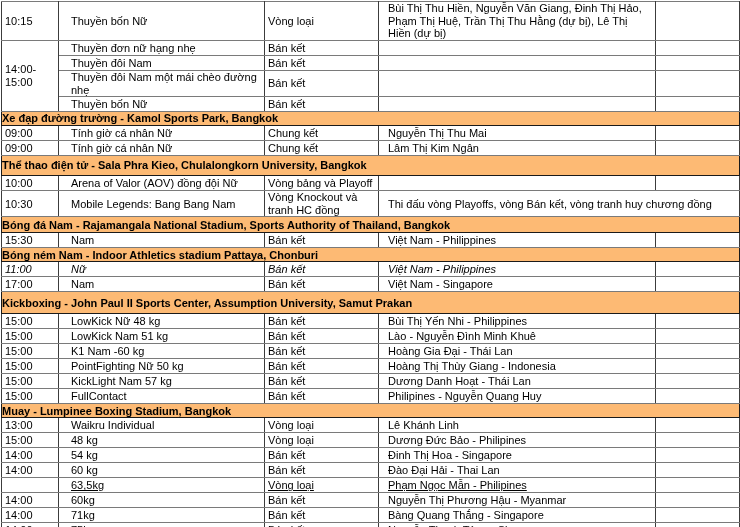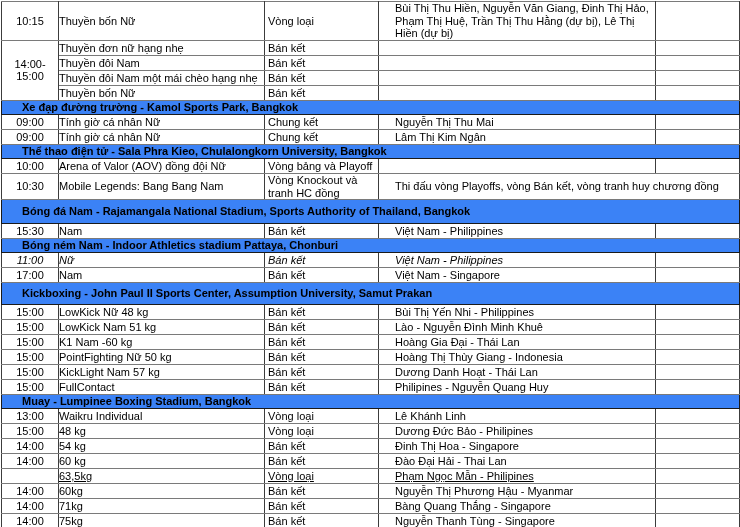--- a/index.html
+++ b/index.html
@@ -25,30 +25,30 @@
   td {
     vertical-align: middle;
     padding: 0 3px;
     line-height: 1.15;
     overflow: hidden;
     border-top: 1px solid #7a7a7a;
     border-bottom: 1px solid #7a7a7a;
     border-left: 1px solid #3c3c3c;
     border-right: 1px solid #3c3c3c;
   }
-  td.c-time   { text-align: center; }
-  td.c-event  { text-align: left; padding-left: 0; }
+  td.c-time   { }
+  td.c-event  { text-align: left; padding-left: 12px; }
   td.c-round  { text-align: left; }
-  td.c-part   { text-align: left; padding-left: 16px; }
+  td.c-part   { text-align: left; padding-left: 9px; }
   td.c-extra  { }
   td.section-cell {
-    background: #3b82f6;
+    background: #fdba74;
     font-weight: bold;
     text-align: left;
-    padding-left: 20px;
+    padding-left: 0;
     border: 1px solid #1a1a1a;
   }
 </style>
 </head>
 <body>
 
 <table class="schedule">
   <colgroup>
     <col style="width: 57px;">
     <col style="width: 206px;">
@@ -71,21 +71,21 @@
         <td class="c-part"></td>
         <td class="c-extra"></td>
       </tr>
       <tr style="height: 15px;">
         <td class="c-event">Thuyền đôi Nam</td>
         <td class="c-round">Bán kết</td>
         <td class="c-part"></td>
         <td class="c-extra"></td>
       </tr>
       <tr style="height: 15px;">
-        <td class="c-event">Thuyền đôi Nam một mái chèo hạng nhẹ</td>
+        <td class="c-event">Thuyền đôi Nam một mái chèo đường nhẹ</td>
         <td class="c-round">Bán kết</td>
         <td class="c-part"></td>
         <td class="c-extra"></td>
       </tr>
       <tr style="height: 15px;">
         <td class="c-event">Thuyền bốn Nữ</td>
         <td class="c-round">Bán kết</td>
         <td class="c-part"></td>
         <td class="c-extra"></td>
       </tr>
@@ -99,37 +99,37 @@
         <td class="c-part">Nguyễn Thị Thu Mai</td>
         <td class="c-extra"></td>
       </tr>
       <tr style="height: 15px;">
         <td class="c-time">09:00</td>
         <td class="c-event">Tính giờ cá nhân Nữ</td>
         <td class="c-round">Chung kết</td>
         <td class="c-part">Lâm Thị Kim Ngân</td>
         <td class="c-extra"></td>
       </tr>
-      <tr style="height: 14px;">
+      <tr style="height: 20px;">
         <td class="section-cell" colspan="5">Thể thao điện tử - Sala Phra Kieo, Chulalongkorn University, Bangkok</td>
       </tr>
       <tr style="height: 15px;">
         <td class="c-time">10:00</td>
         <td class="c-event">Arena of Valor (AOV) đồng đội Nữ</td>
         <td class="c-round">Vòng bảng và Playoff</td>
         <td class="c-part"></td>
         <td class="c-extra"></td>
       </tr>
       <tr style="height: 25px;">
         <td class="c-time">10:30</td>
         <td class="c-event">Mobile Legends: Bang Bang Nam</td>
         <td class="c-round">Vòng Knockout và tranh HC đồng</td>
         <td class="c-part" colspan="2">Thi đấu vòng Playoffs, vòng Bán kết, vòng tranh huy chương đồng</td>
       </tr>
-      <tr style="height: 24px;">
+      <tr style="height: 16px;">
         <td class="section-cell" colspan="5">Bóng đá Nam - Rajamangala National Stadium, Sports Authority of Thailand, Bangkok</td>
       </tr>
       <tr style="height: 15px;">
         <td class="c-time">15:30</td>
         <td class="c-event">Nam</td>
         <td class="c-round">Bán kết</td>
         <td class="c-part">Việt Nam - Philippines</td>
         <td class="c-extra"></td>
       </tr>
       <tr style="height: 14px;">

